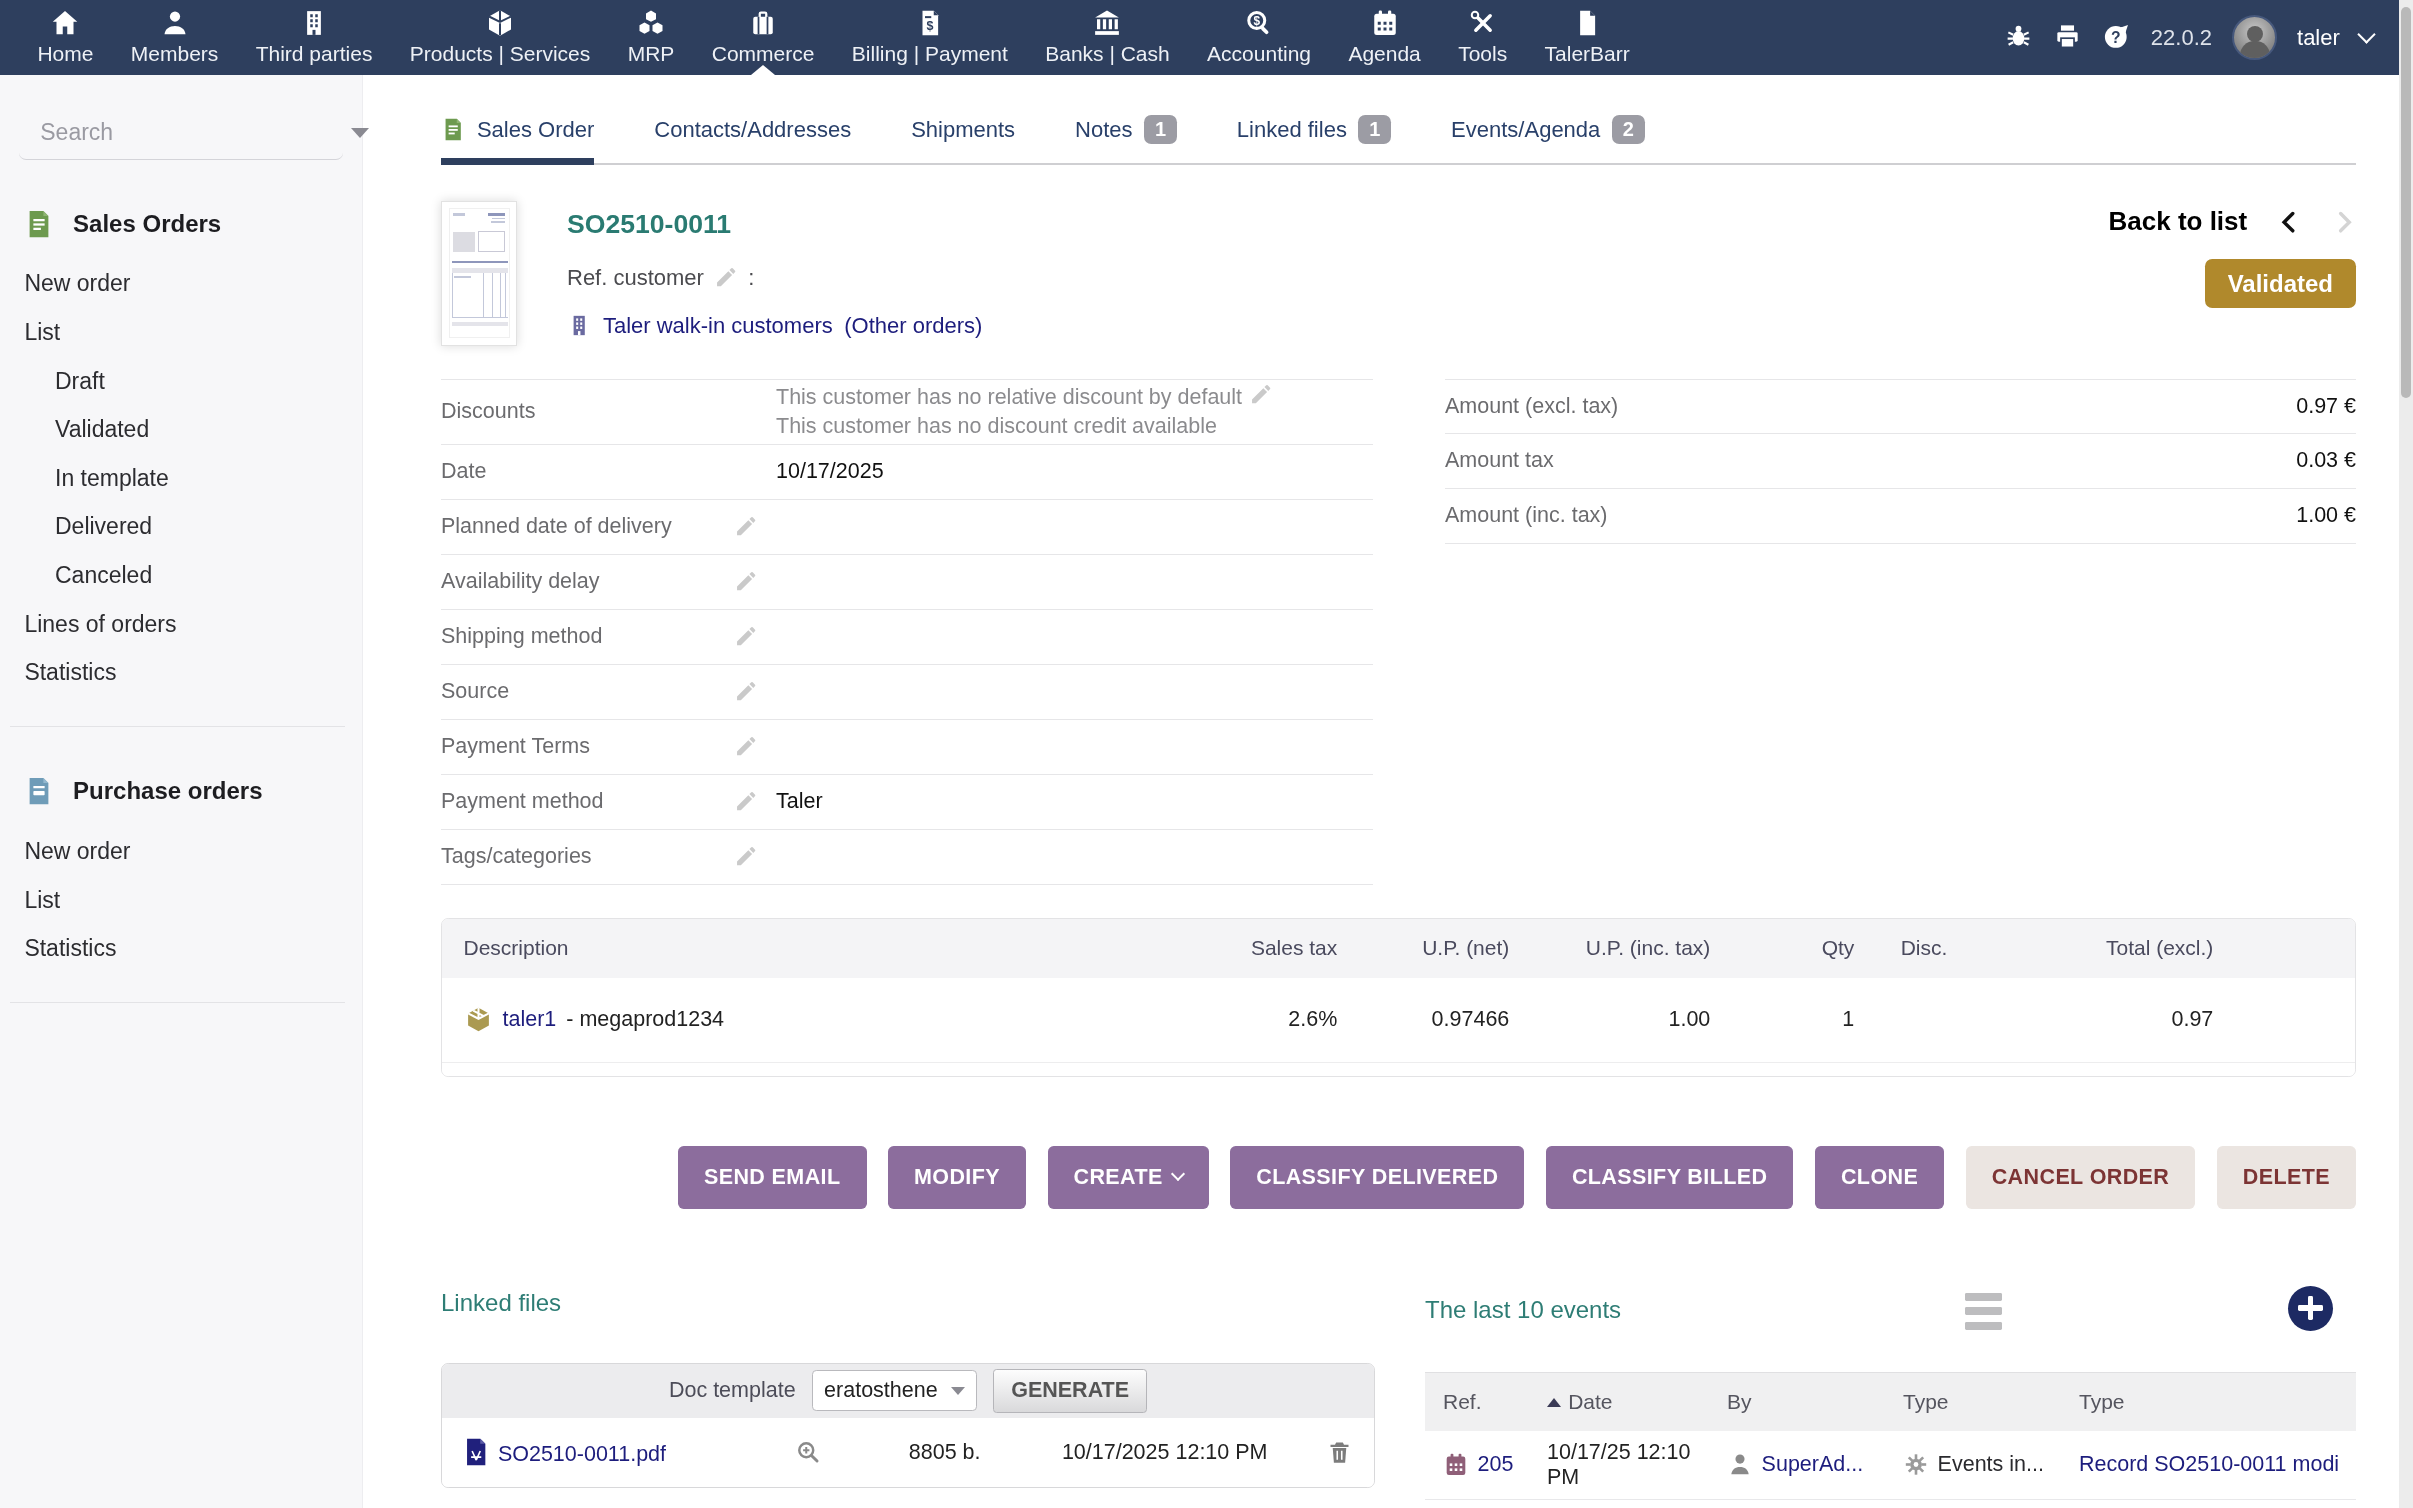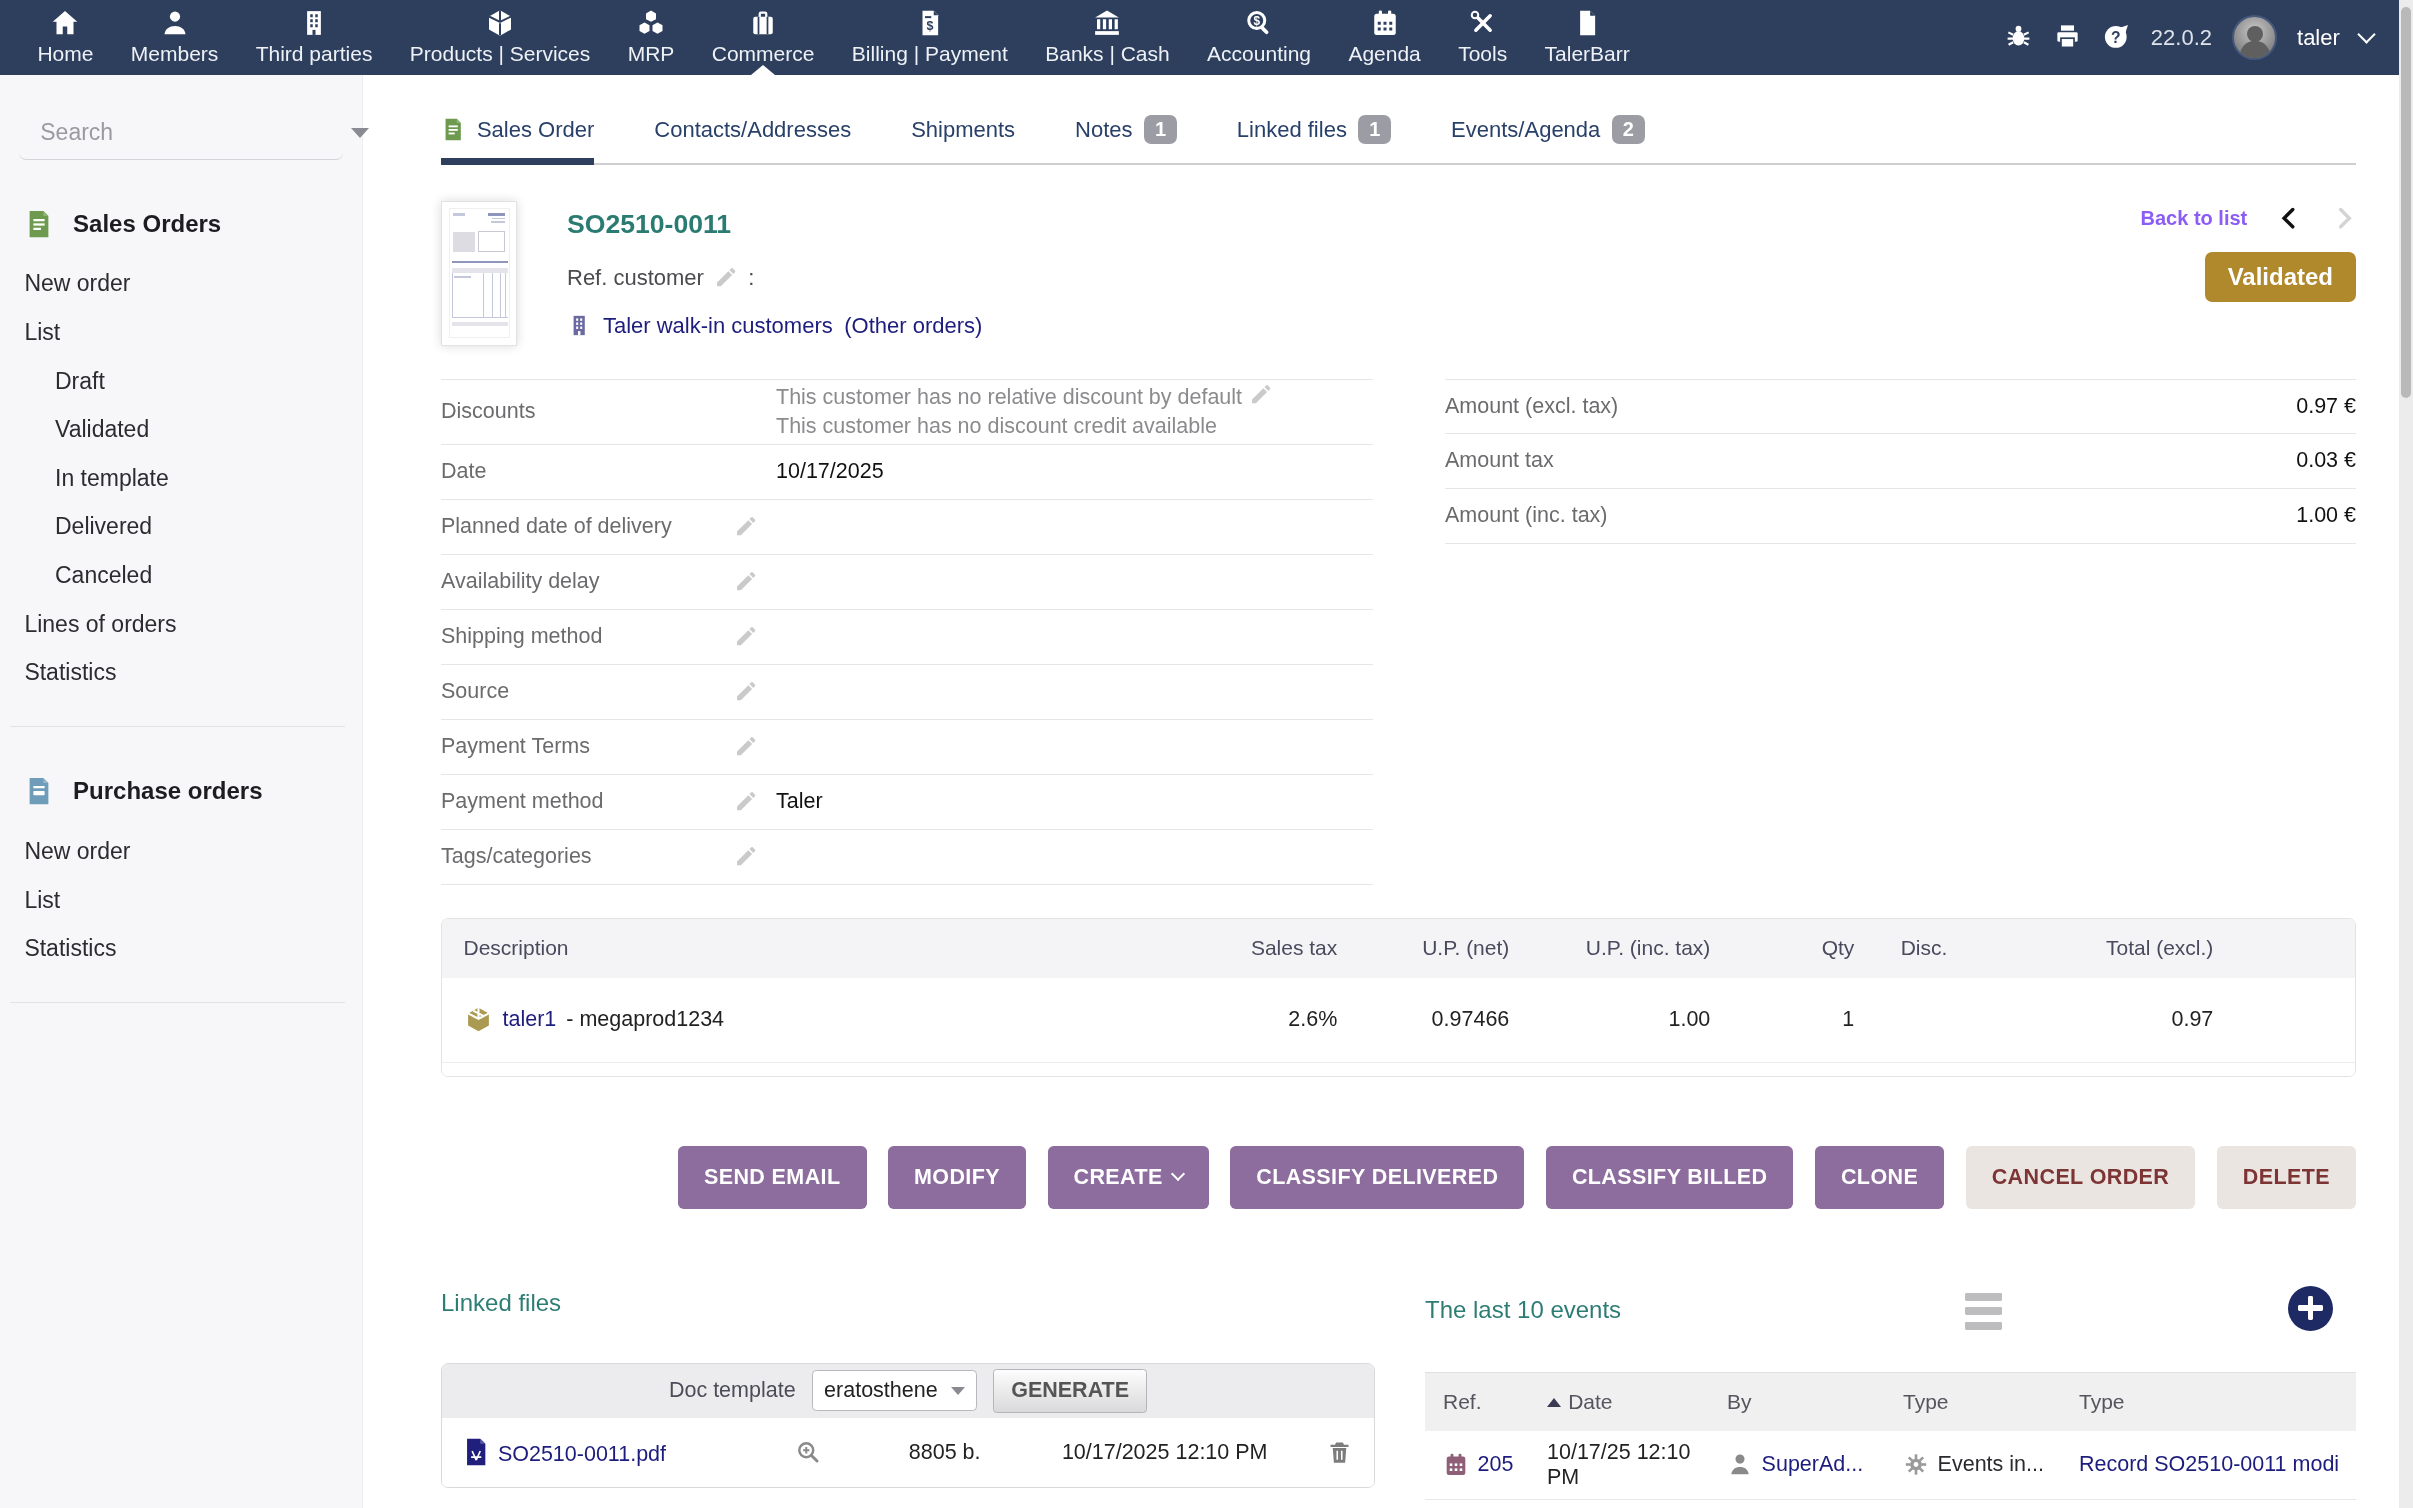--- a/index.html
+++ b/index.html
@@ -73,21 +73,21 @@
   .thumb .b { position:absolute; background:#c3c8da; }
   .head-text { margin-left:50px; padding-top:8.6px; }
   .order-ref { font-size:26.6px; font-weight:bold; color:#2a7b72; }
   .ref-cust { margin-top:24.4px; display:flex; align-items:center; gap:10px;
     font-size:22px; color:#4b4b4f; }
   .cust-line { margin-top:21.5px; display:flex; align-items:center; gap:11.5px;
     font-size:22px; color:#1d1d7d; cursor:pointer; }
   .cust-line svg { width:24.4px; height:27px; }
   .head-right { margin-left:auto; display:flex; flex-direction:column; align-items:flex-end; padding-top:5.7px; }
   .back-row { display:flex; align-items:center; gap:30px; }
-  .back-link { font-size:20px; font-weight:bold; color:#8b5cf6; cursor:pointer; }
+  .back-link { font-size:26px; font-weight:bold; color:#000000; cursor:pointer; }
   .chev { width:24.4px; height:24.4px; }
   .status-badge { margin-top:21.5px; background:#b0892c; color:#fff; font-weight:bold;
     font-size:24px; padding:10.8px 23px; border-radius:7.2px; }
 
   
   .detail-band { margin-top:33px; display:flex; }
   .fields { width:932px; }
   .frow { display:grid; grid-template-columns:293px 42px 1fr; align-items:center;
     min-height:55px; border-bottom:1.4px solid #e6e6e8; font-size:21.5px; }
   .frow:first-child { border-top:1.4px solid #e6e6e8; min-height:66px; }

